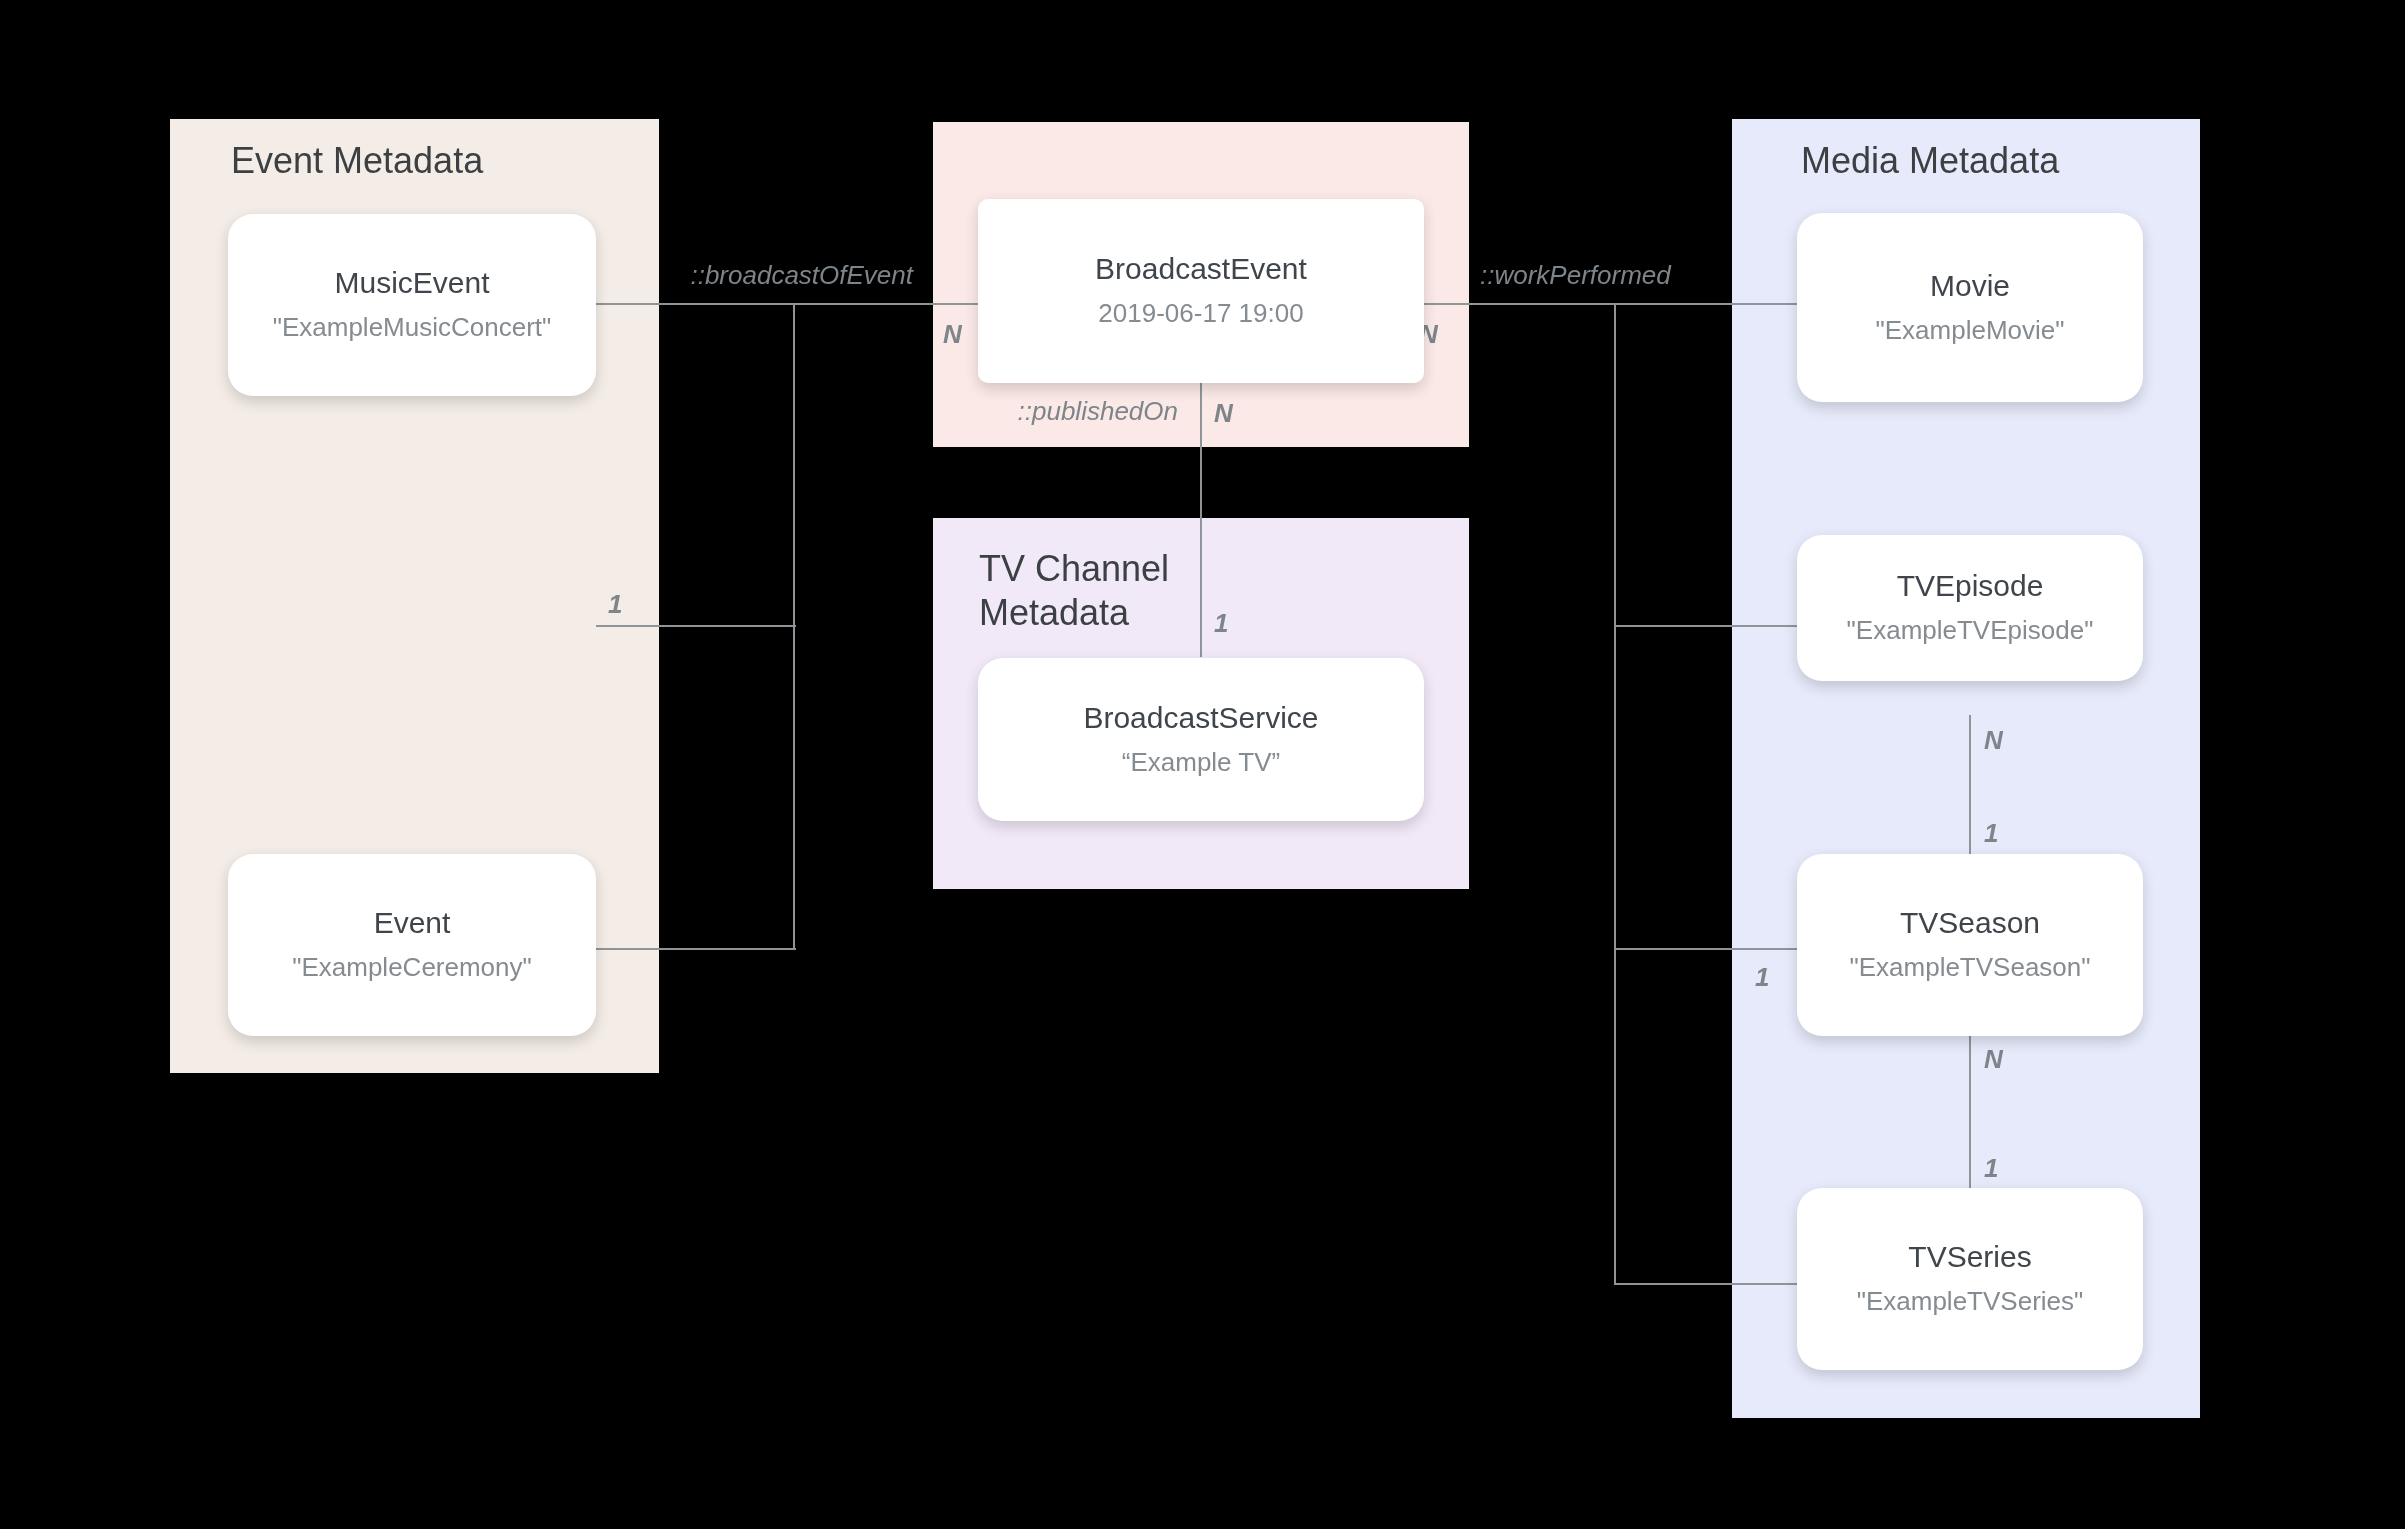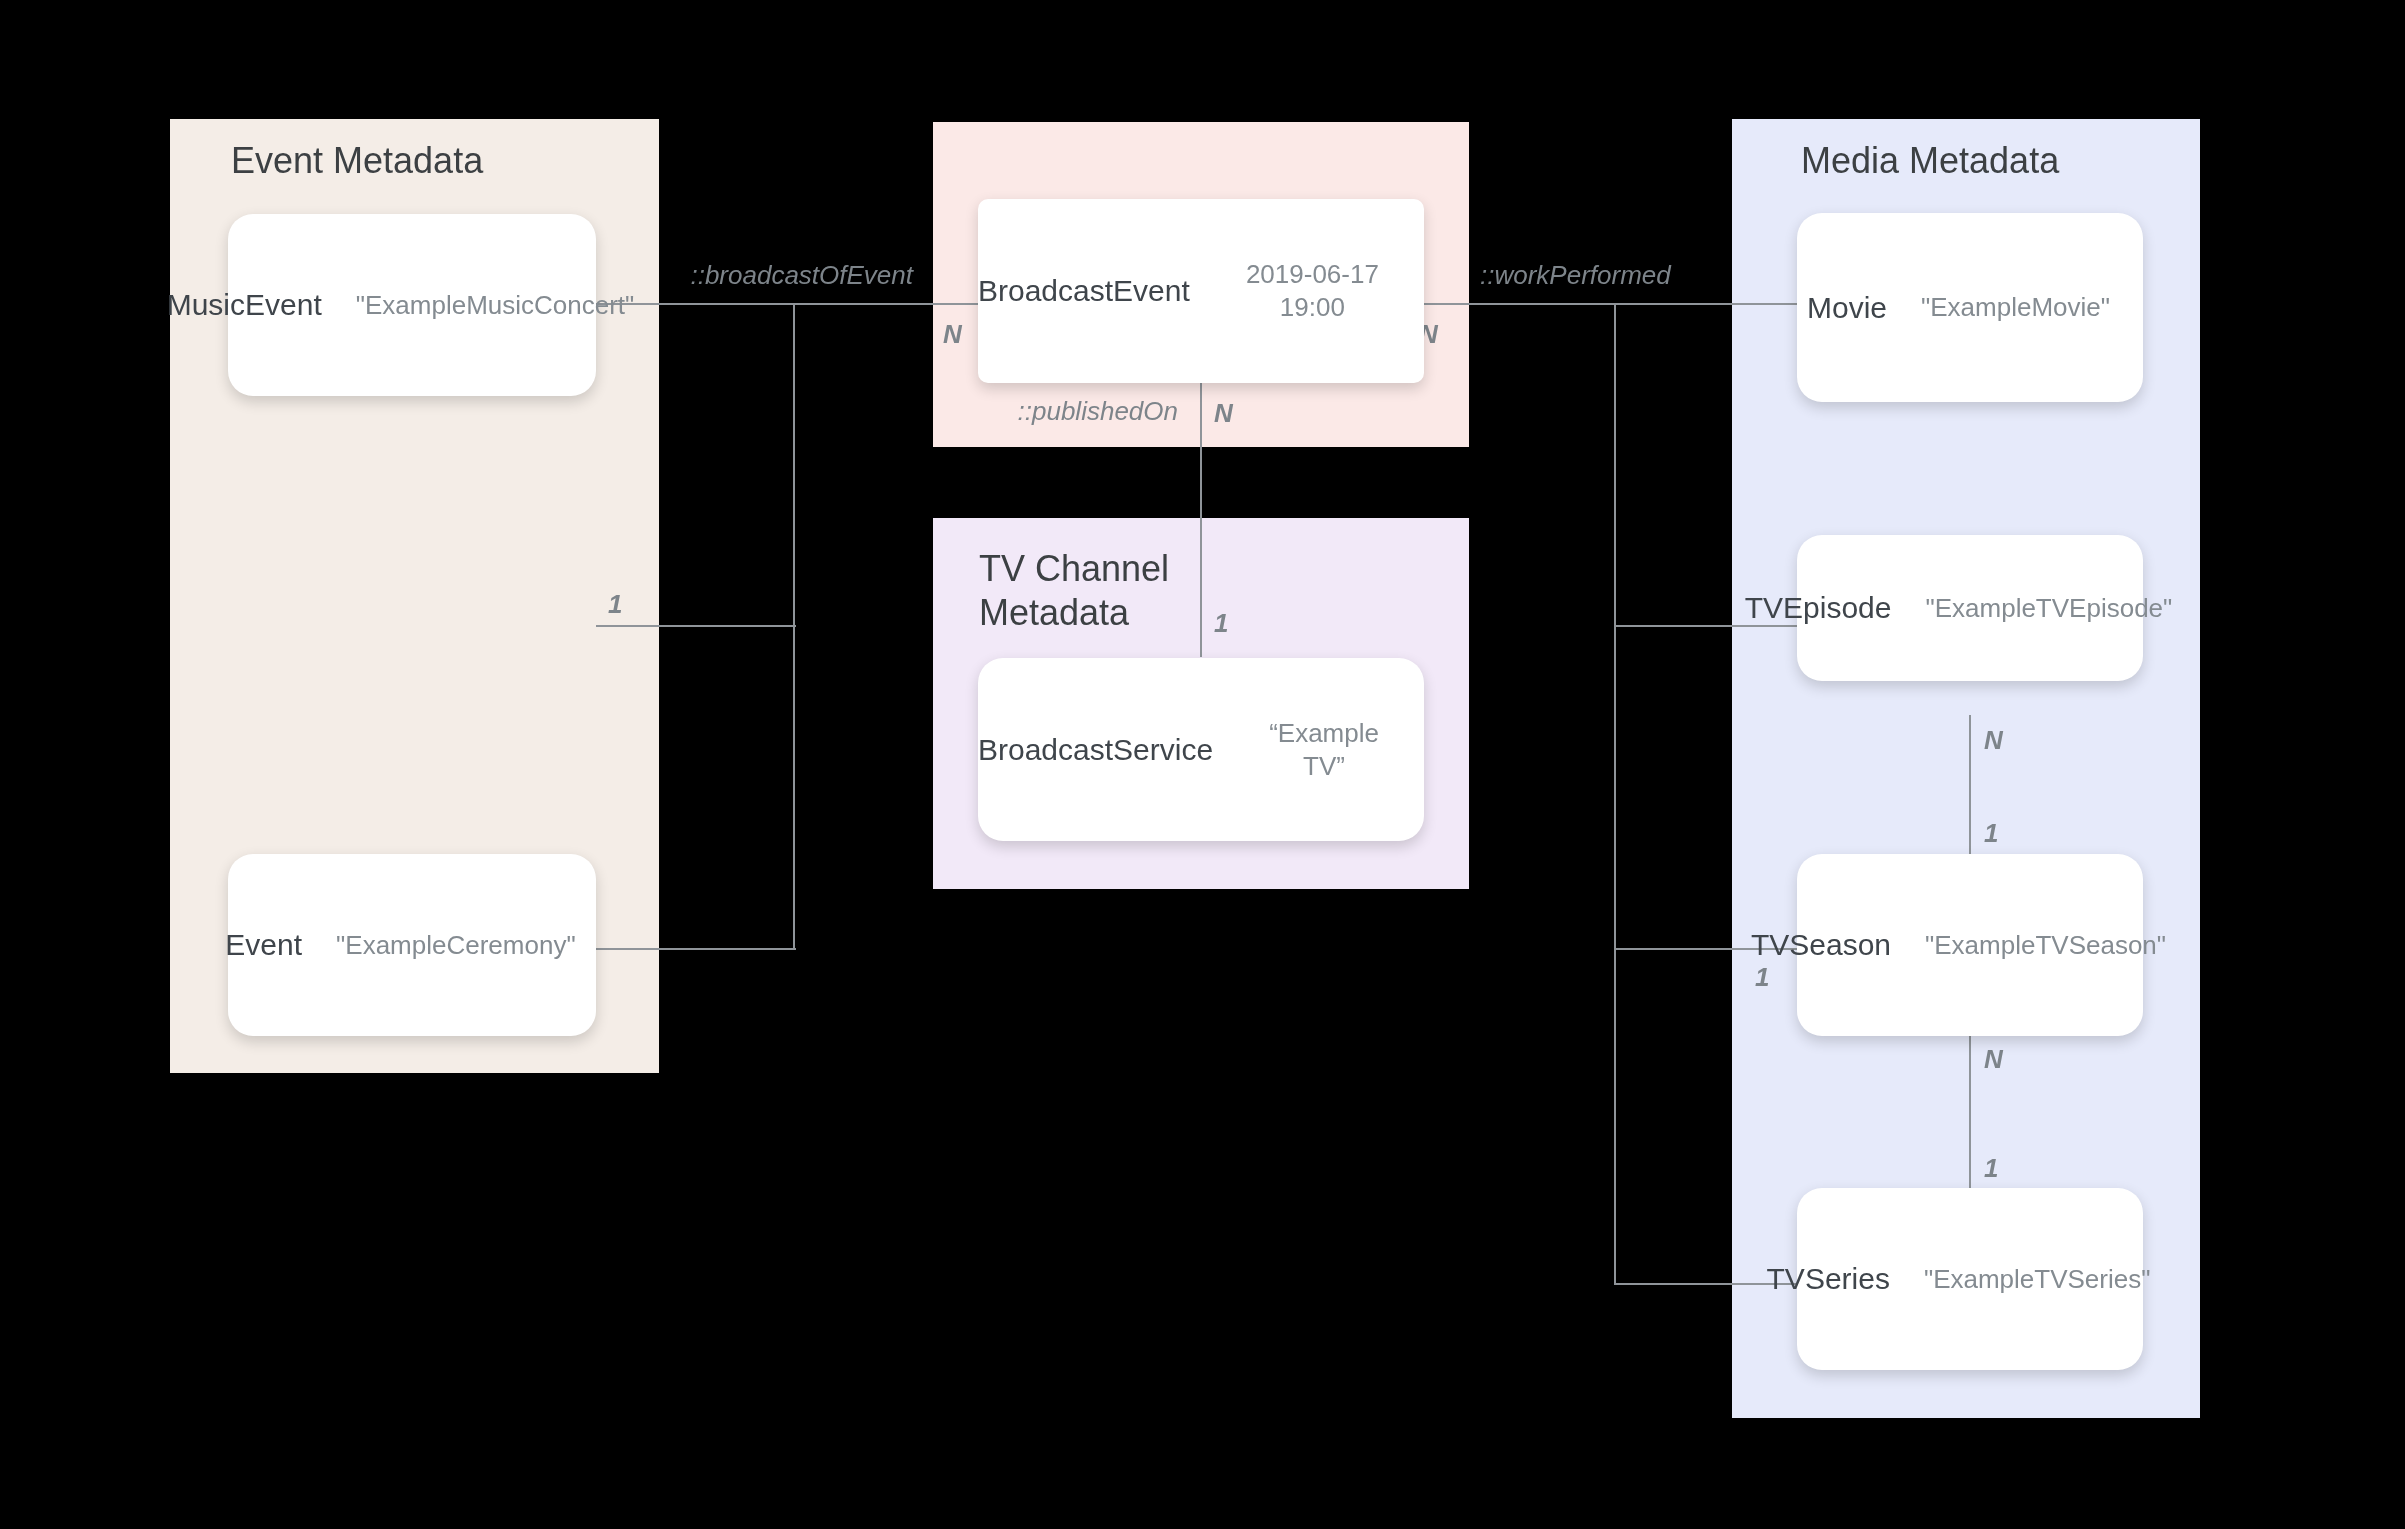--- a/index.html
+++ b/index.html
@@ -43,31 +43,31 @@
     font-size:26px;font-style:italic;font-weight:bold;
     color:#7d848a;
   }
 
   
   .card{
     position:absolute;
     background:#ffffff;
     border-radius:25px;
     box-shadow:0 5.7px 13.4px rgba(0,0,0,0.16);
-    display:flex;flex-direction:row;
+    display:flex;flex-direction:column;
     align-items:center;justify-content:center;
     gap:11px;text-align:center;
   }
   .card-title{font-size:30px;color:#3f454b;}
   .card-sub{font-size:26px;color:#848b91;line-height:1.26;padding:0 23px;}
   .c-music  {left:228px;  top:214px;  width:368px; height:182px;}
   .c-sports {left:228px;  top:535px;  width:368px; height:183px;}
   .c-eventn {left:228px;  top:854px;  width:368px; height:182px;}
   .c-bevent {left:978px; top:199px;  width:446px; height:184px;border-radius:10px;}
-  .c-bservice{left:978px;top:658px;  width:446px; height:183px;}
+  .c-bservice{left:978px;top:658px;  width:446px; height:163px;}
   .c-movie  {left:1797px; top:213px;  width:346px; height:189px;}
   .c-episode{left:1797px; top:535px;  width:346px; height:146px;}
   .c-season {left:1797px; top:854px;  width:346px; height:182px;}
   .c-series {left:1797px; top:1188px; width:346px; height:182px;}
   .c-sports .card-sub{max-width:315px;}
 </style>
 </head>
 <body>
 
 <div class="canvas">

